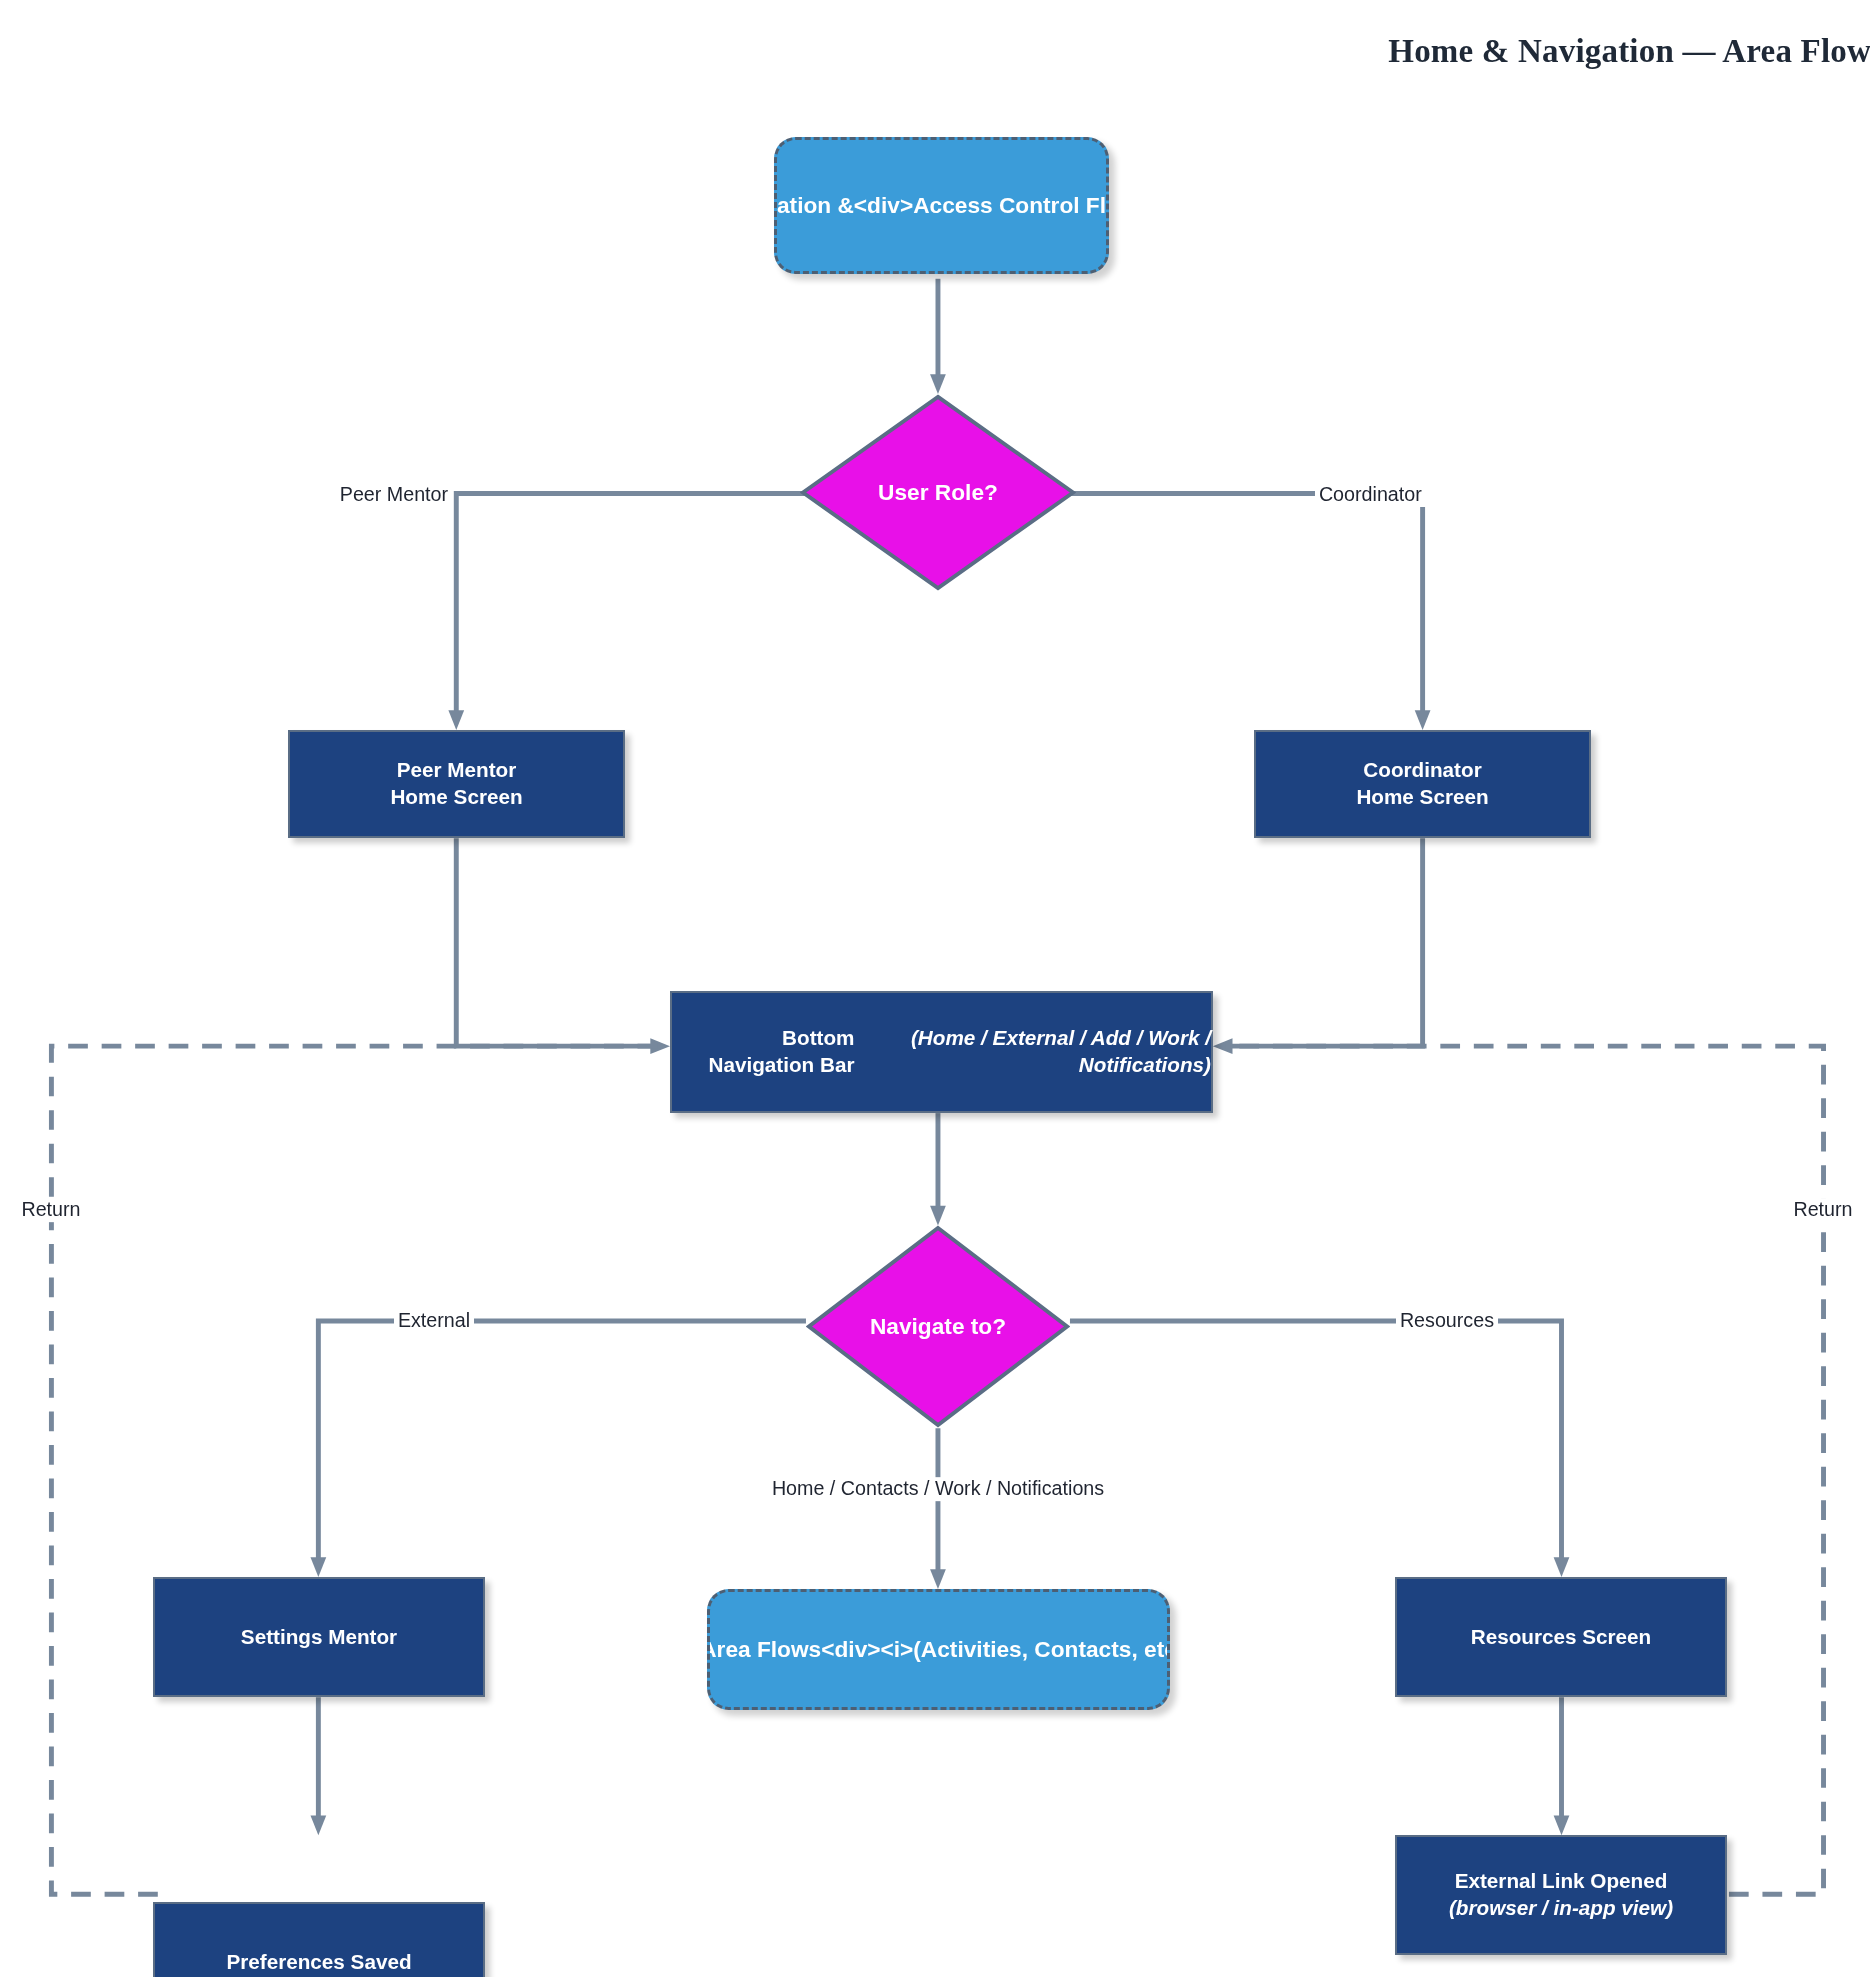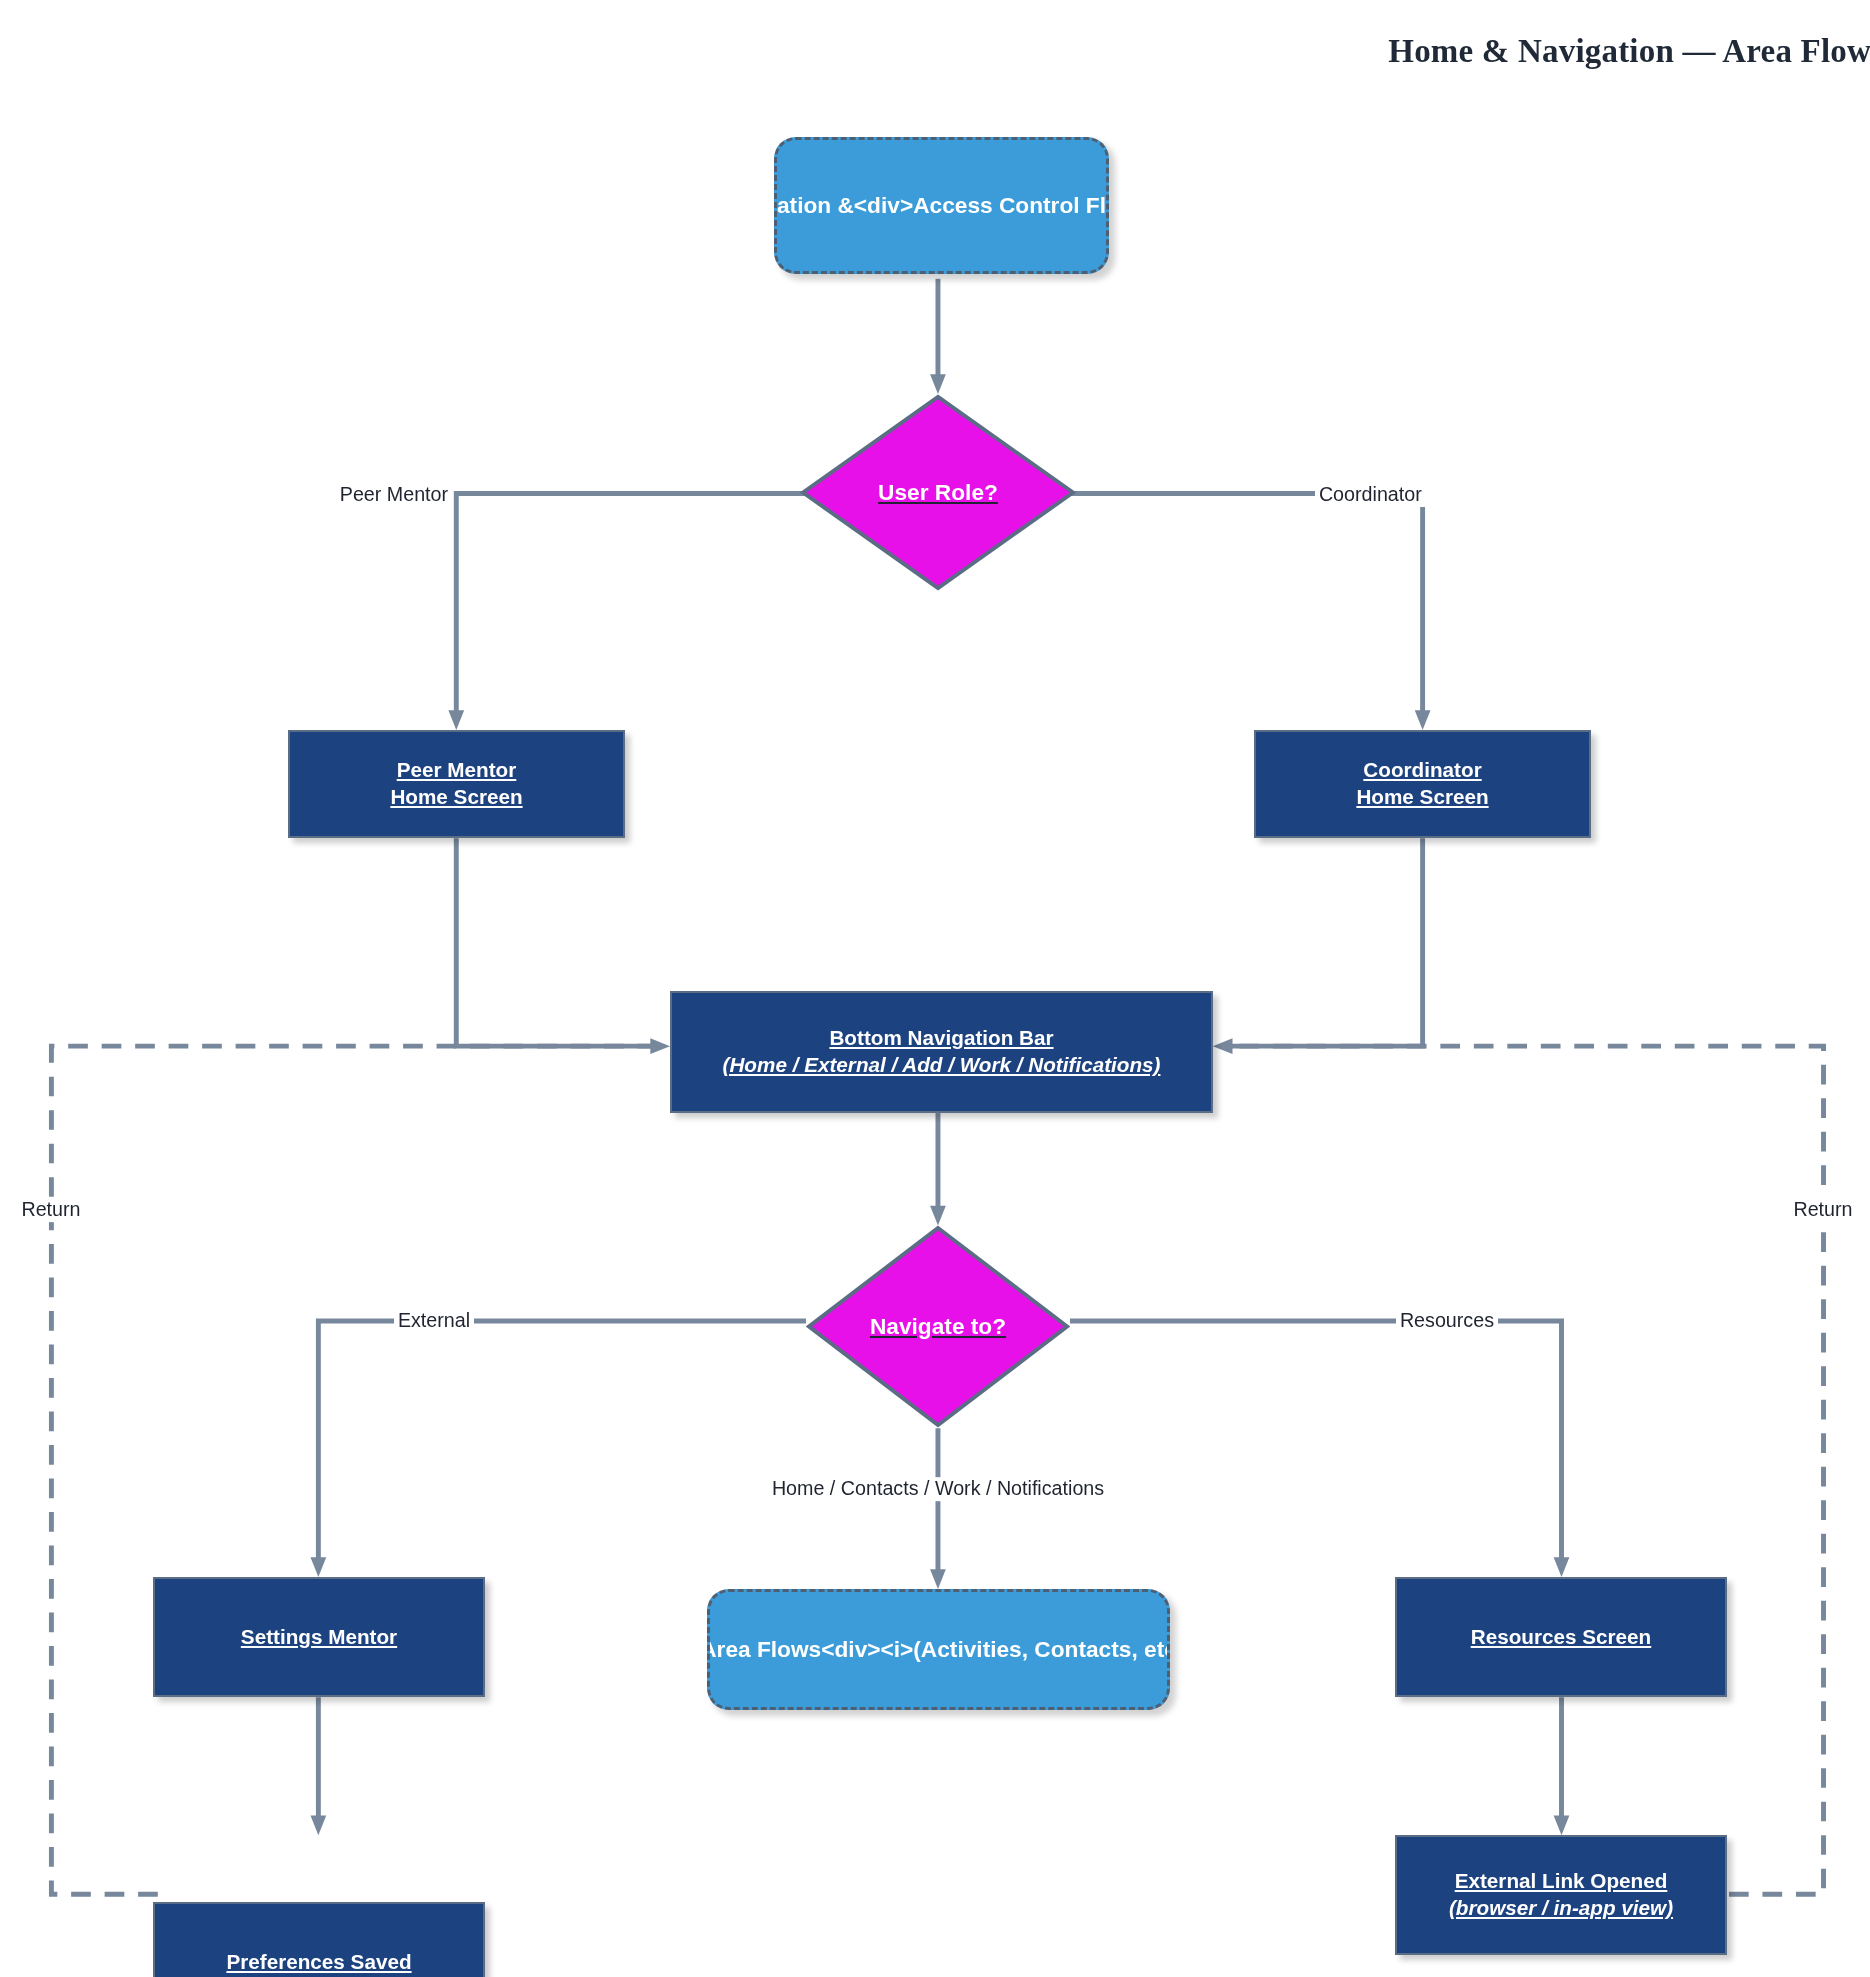--- a/index.html
+++ b/index.html
@@ -62,21 +62,20 @@
   }
 
   
   .node {
     position: absolute;
     box-sizing: border-box;
     display: flex;
     align-items: center;
     justify-content: center;
     text-align: right;
-    text-decoration: underline;
   }
 
   
   .node-process {
     background: #1d4280;
     border: 2px solid #5a6d85;
     color: #ffffff;
     font-weight: bold;
     font-size: 20.7px;
     line-height: 1.3;
@@ -224,21 +223,21 @@
   <div class="node node-process" style="left:288px; top:730px; width:337px; height:108px; flex-direction:column;">
     <span class="line1">Peer Mentor</span>
     <span class="line1">Home Screen</span>
   </div>
 
   <div class="node node-process" style="left:1254px; top:730px; width:337px; height:108px; flex-direction:column;">
     <span class="line1">Coordinator</span>
     <span class="line1">Home Screen</span>
   </div>
 
-  <div class="node node-process" style="left:670px; top:991px; width:543px; height:122px; flex-direction:column;">
+  <div class="node node-process" style="left:670px; top:991px; width:543px; height:122px; flex-direction:row;">
     <span class="line1">Bottom Navigation Bar</span>
     <span class="line2">(Home / External / Add / Work / Notifications)</span>
   </div>
 
   <div class="node node-decision" style="left:806px; top:1225px; width:264px; height:203px;">
     <svg class="diamond-shape" viewBox="0 0 268 206" preserveAspectRatio="none">
       <polygon points="134,3 265,103 134,203 3,103" fill="#e810e8" stroke="#5a6d85" stroke-width="4"></polygon>
     </svg>
     <span class="decision-label">Navigate to?</span>
   </div>

